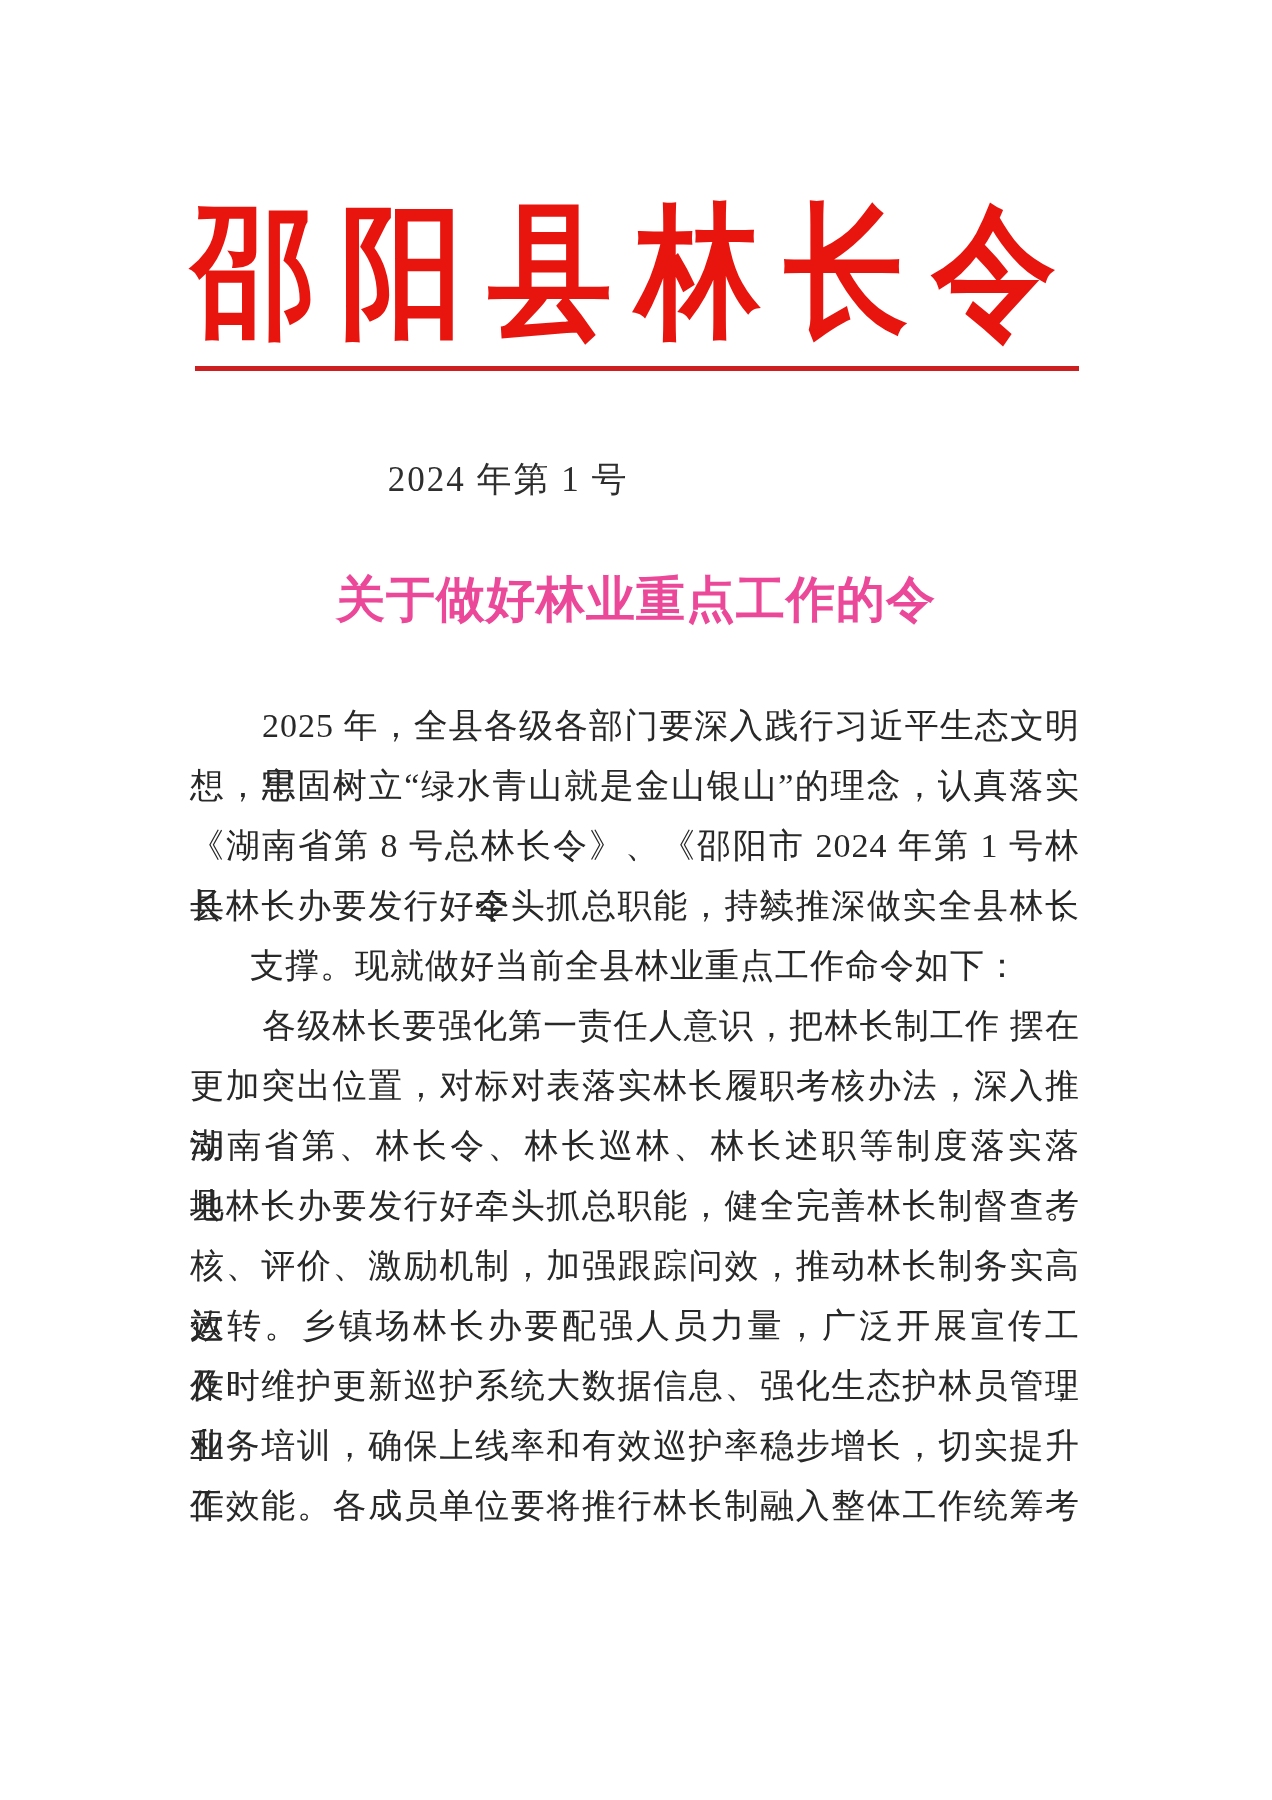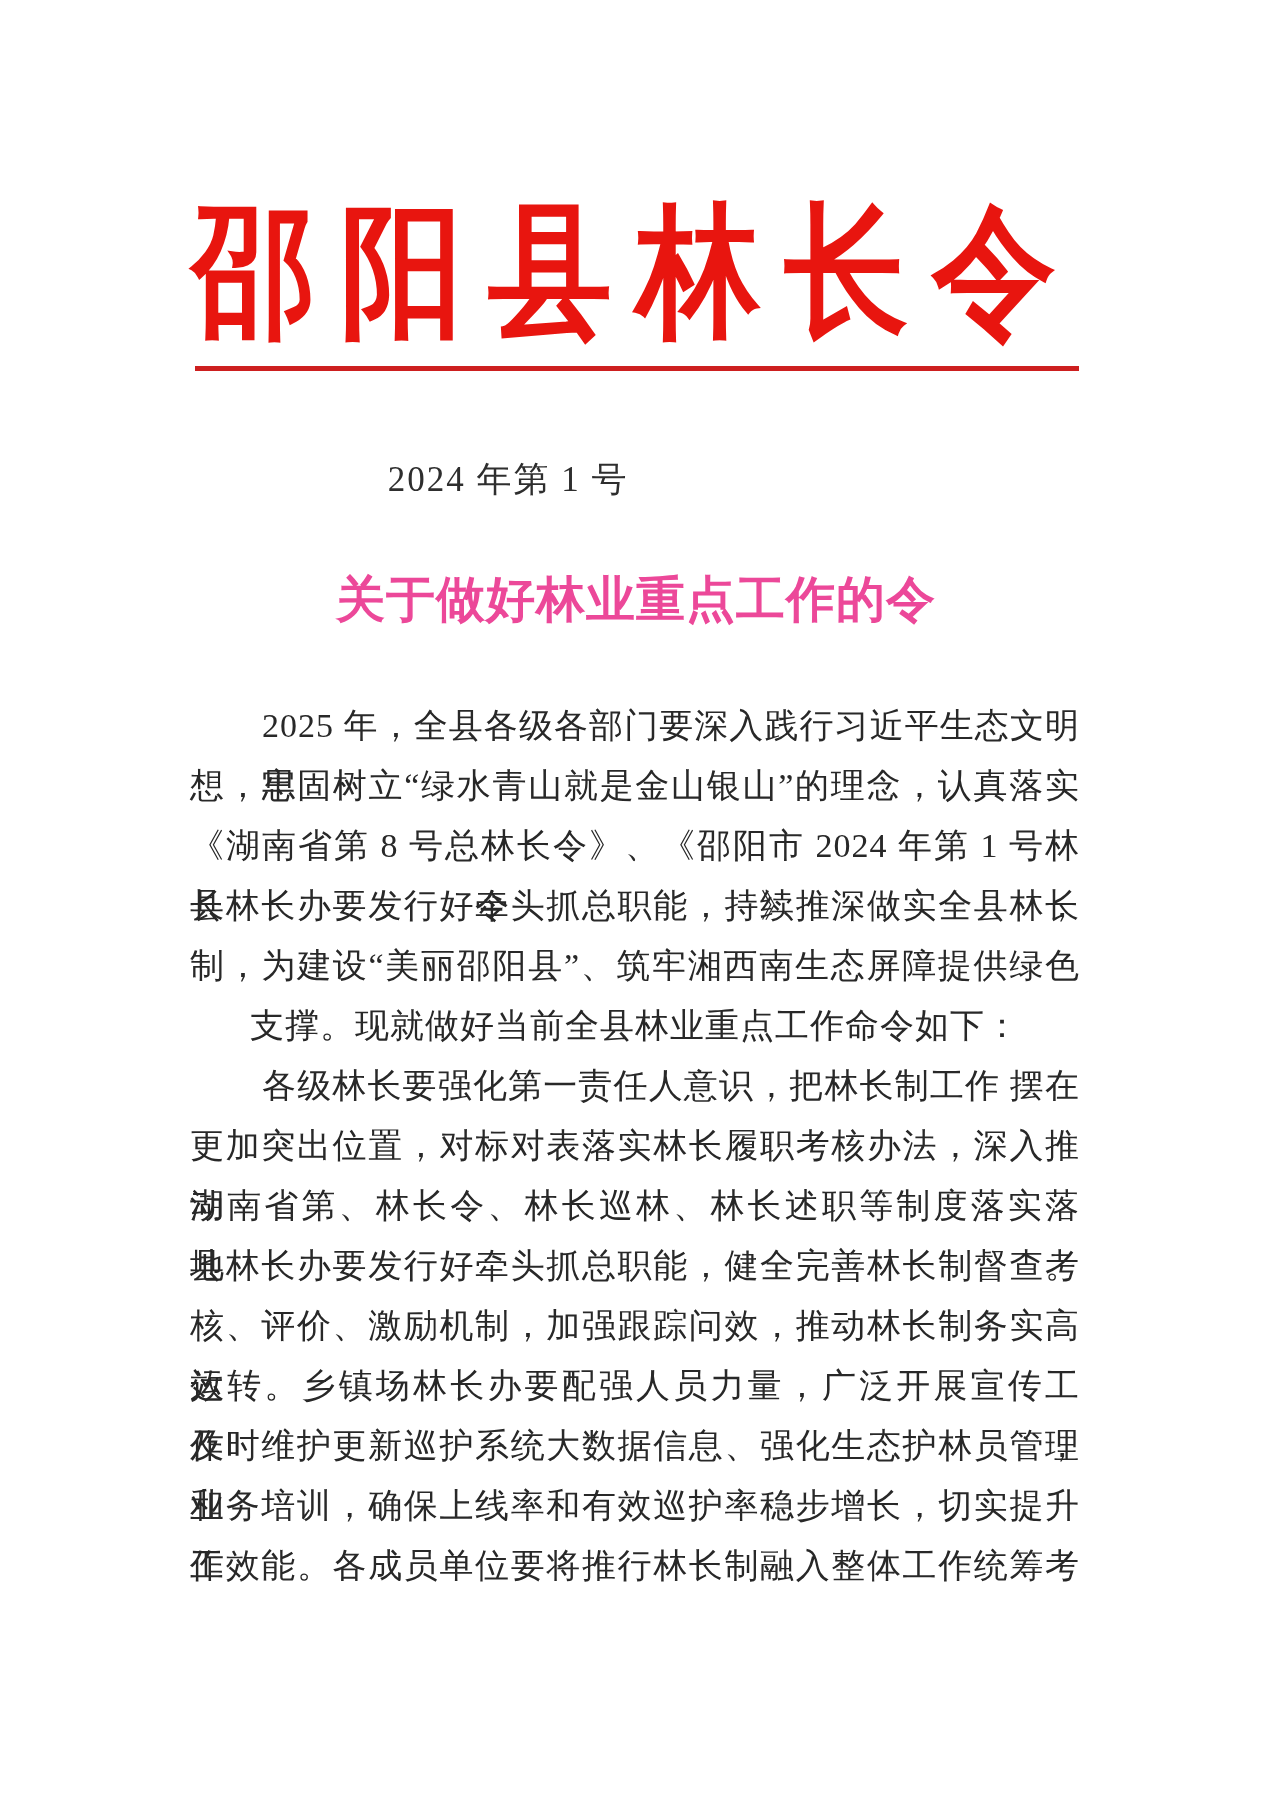--- a/index.html
+++ b/index.html
@@ -110,21 +110,20 @@
 
   <div id="issue-number">2024 年第 1 号</div>
 
   <div id="doc-heading">关于做好林业重点工作的令</div>
 
   <div id="body-text">
       <div class="line j indent">2025 年，全县各级各部门要深入践行习近平生态文明思</div>
       <div class="line j">想，牢固树立“绿水青山就是金山银山”的理念，认真落实</div>
       <div class="line j">《湖南省第 8 号总林长令》、《邵阳市 2024 年第 1 号林长令》，</div>
       <div class="line j">县林长办要发行好牵头抓总职能，持续推深做实全县林长</div>
-      <div class="line j">制，为建设“美丽邵阳县”、筑牢湘西南生态屏障提供绿色</div>
       <div class="line">支撑。现就做好当前全县林业重点工作命令如下：</div>
       <div class="line j indent">各级林长要强化第一责任人意识，把林长制工作 摆在</div>
       <div class="line j">更加突出位置，对标对表落实林长履职考核办法，深入推动</div>
       <div class="line j">湖南省第、林长令、林长巡林、林长述职等制度落实落地。</div>
       <div class="line j">县林长办要发行好牵头抓总职能，健全完善林长制督查考</div>
       <div class="line j">核、评价、激励机制，加强跟踪问效，推动林长制务实高效</div>
       <div class="line j">运转。乡镇场林长办要配强人员力量，广泛开展宣传工作，</div>
       <div class="line j">及时维护更新巡护系统大数据信息、强化生态护林员管理和</div>
       <div class="line j">业务培训，确保上线率和有效巡护率稳步增长，切实提升工</div>
       <div class="line j">作效能。各成员单位要将推行林长制融入整体工作统筹考</div>

